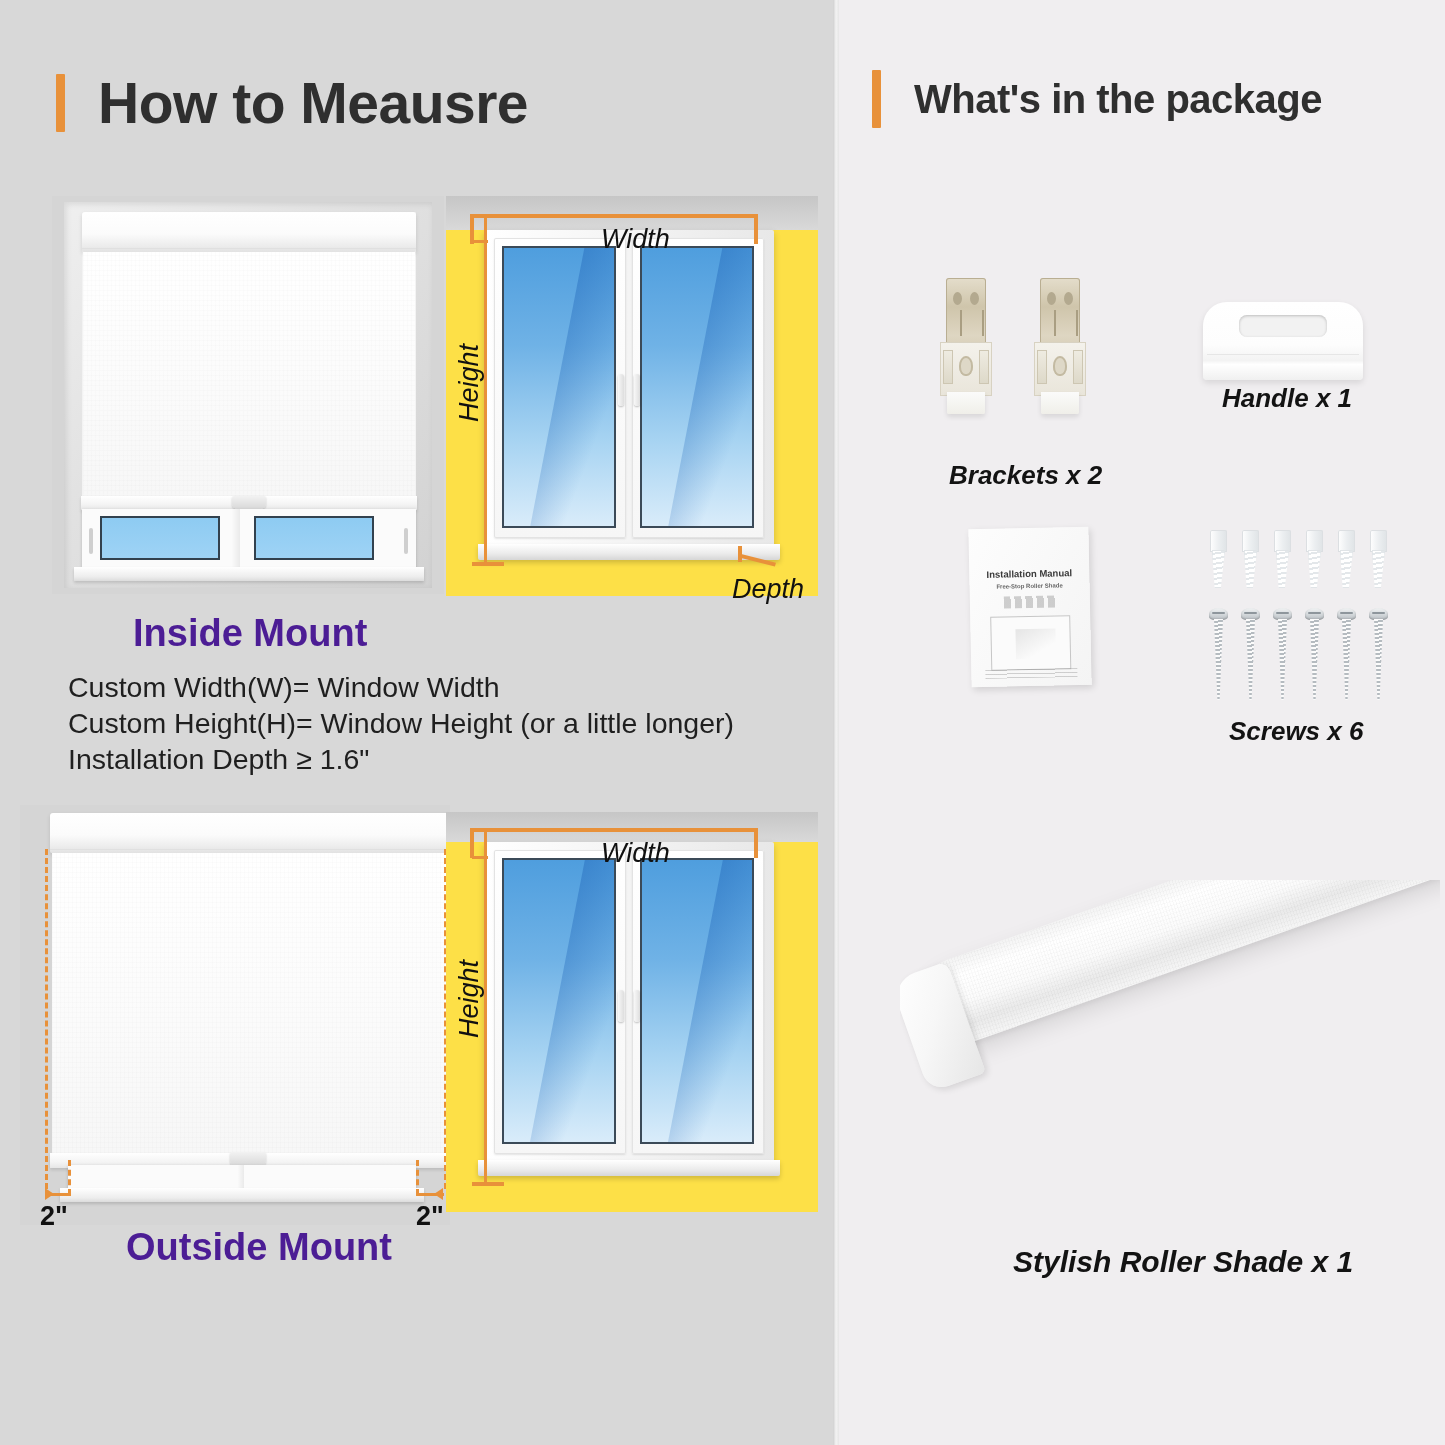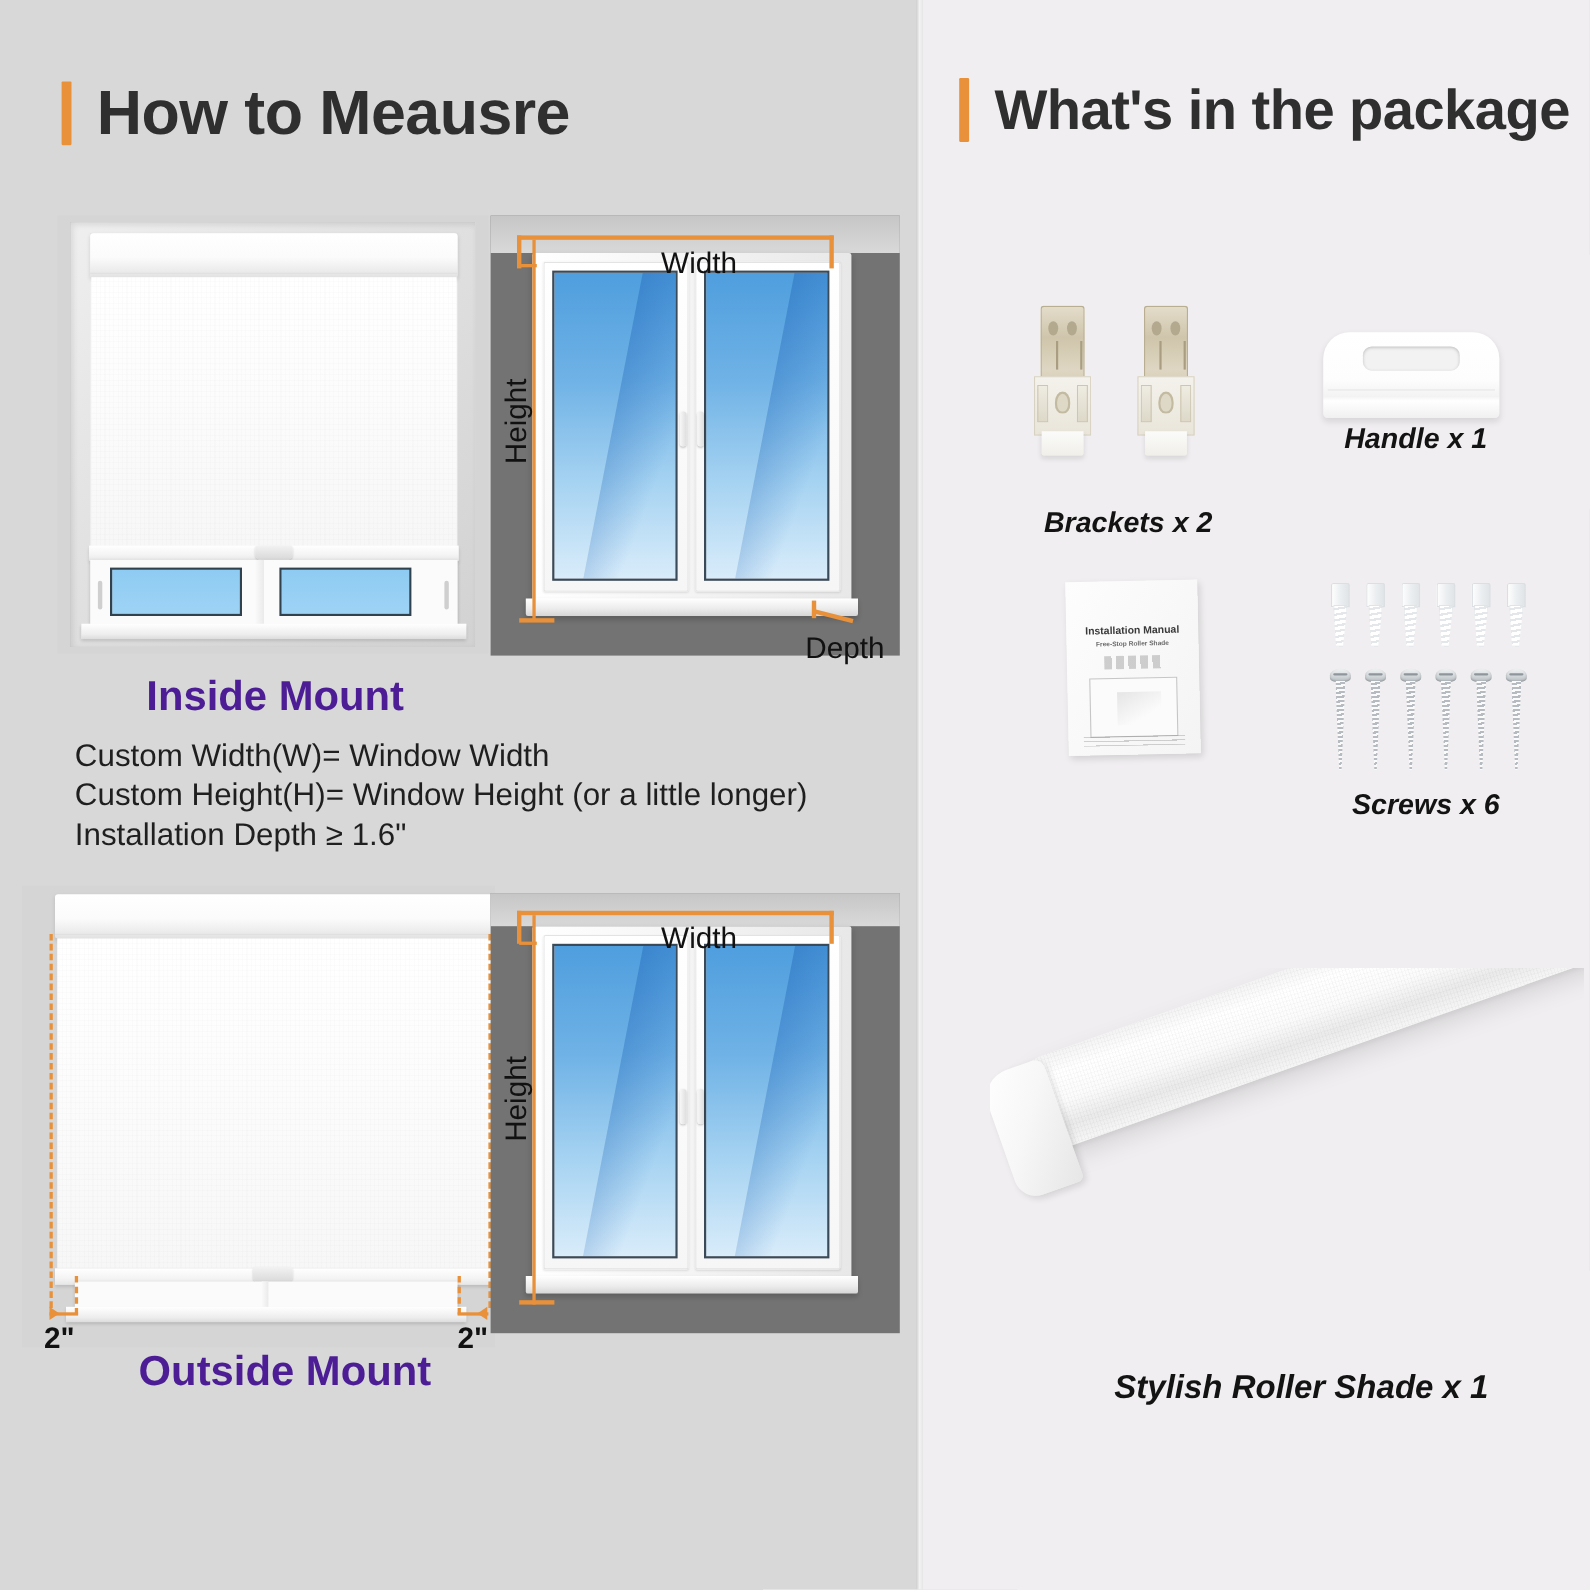--- a/index.html
+++ b/index.html
@@ -15,25 +15,25 @@
   }
   
   .panel-left  { position:absolute; left:0;   top:0; width:833px;  height:1445px; background:#d8d8d8; }
   .divider     { position:absolute; left:833px; top:0; width:6px;  height:1445px;
                  background:linear-gradient(to right,#cfcfcf,#f3f3f3,#e6e6e6); }
   .panel-right { position:absolute; left:839px; top:0; width:606px; height:1445px; background:#f0eef0; }
 
   
   .heading { position:absolute; display:flex; align-items:center; }
   .heading .bar { width:9px; height:58px; background:#e8913a; border-radius:1px; }
-  .heading .txt { margin-left:23px; font-size:57px; font-weight:bold; color:#2f2f2f;
+  .heading .txt { margin-left:33px; font-size:57px; font-weight:bold; color:#2f2f2f;
                   letter-spacing:-0.5px; white-space:nowrap; }
   #h-measure  { left:56px;  top:70px; }
   #h-package  { left:872px; top:70px; }
-  #h-package .txt { font-size:51px; }
+  #h-package .txt { font-size:40px; }
 
   
   .mount-title { position:absolute; font-size:38px; font-weight:bold; color:#4c1d95; }
   .para { position:absolute; font-size:28.5px; color:#1f1f1f; line-height:35.5px; white-space:nowrap; }
 
   
   .shade-scene { position:absolute; }
   .wall { position:absolute; inset:0; background:#d5d5d5; }
 
   
@@ -81,21 +81,21 @@
     border:2px solid #32414e;
   }
   .sill{
     position:absolute;
     background:linear-gradient(to bottom,#ffffff,#ededed 70%,#dcdcdc);
     box-shadow:0 2px 3px rgba(0,0,0,.15);
   }
   .hinge{ position:absolute; width:4px; background:#cfcfcf; border-radius:2px; }
 
   
-  .win-scene{ position:absolute; background:#737373; }
+  .win-scene{ position:absolute; background:#fde047;font-style:italic; }
   .win-wall-top{ position:absolute; background:linear-gradient(to bottom,#c6c6c6,#d9d9d9); }
   .win-outer{
     position:absolute;
     background:linear-gradient(to right,#ffffff,#f4f4f4 50%,#e8e8e8);
     border-radius:2px;
     box-shadow:0 3px 7px rgba(0,0,0,.18);
   }
   .win-sash{
     position:absolute;
     background:linear-gradient(to bottom,#ffffff,#f6f6f6);

